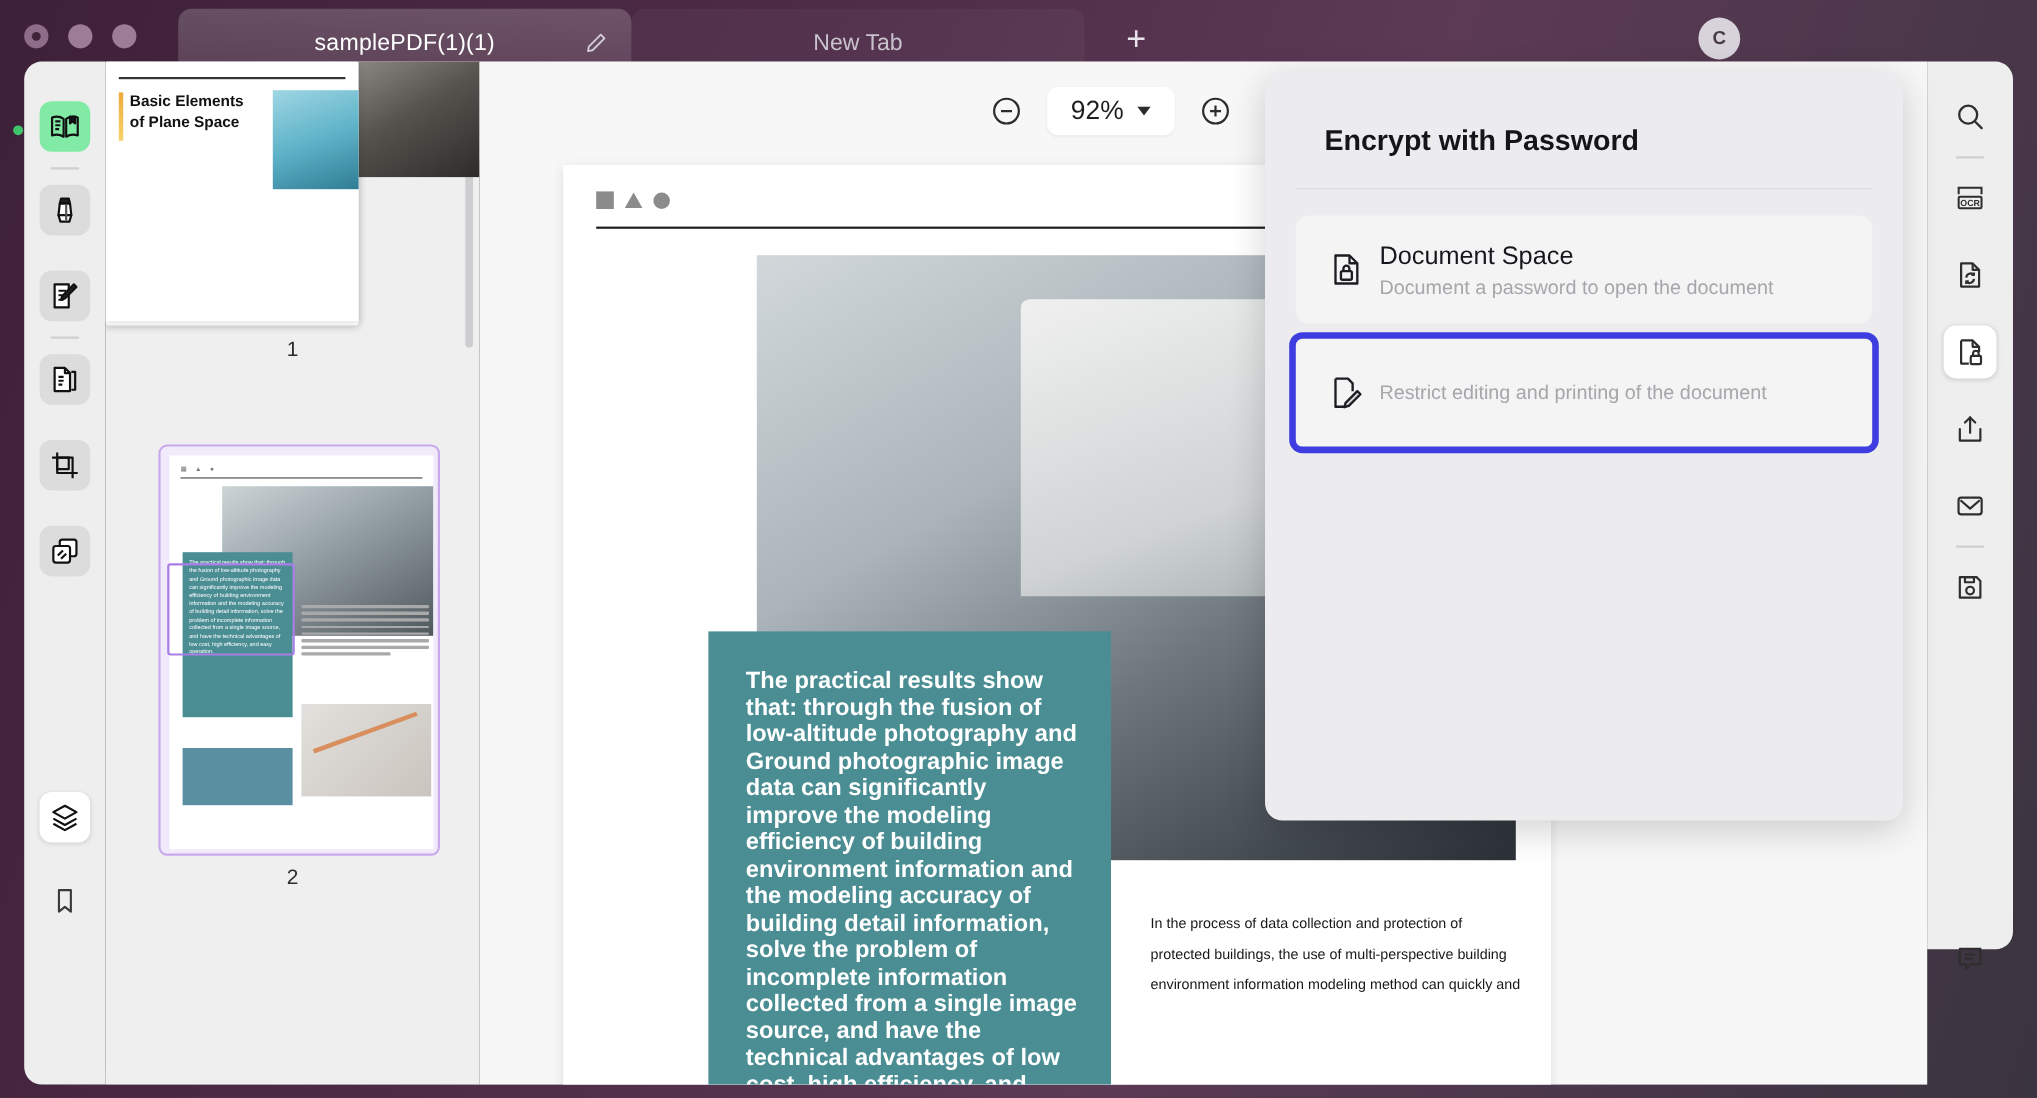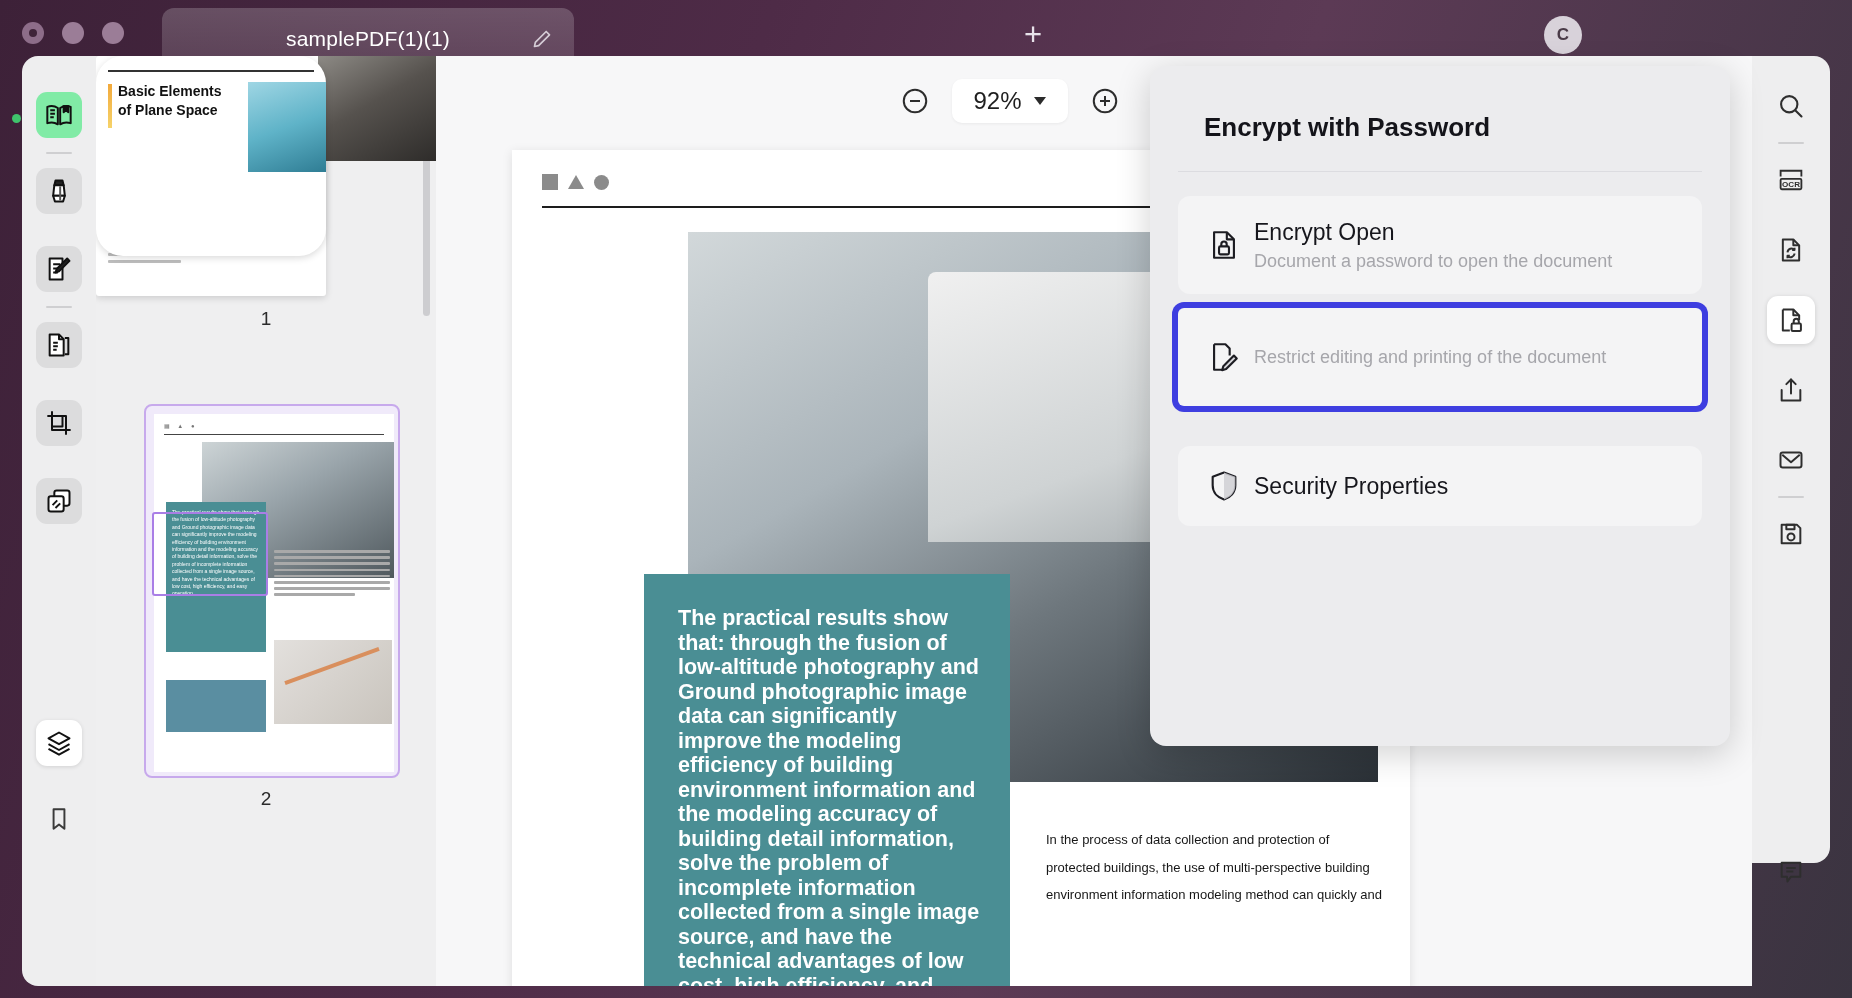--- a/index.html
+++ b/index.html
@@ -130,22 +130,22 @@
   .t2-teal span { display:block; font-size:5px; color:#fff; line-height:7.4px; }
   .t2-txt { position:absolute; left:120px; top:136px; width:116px; }
   .t2-txt .tl { background:#a9a9a9; height:2.6px; margin-bottom:3.6px; }
   .t2-draw { position:absolute; left:120px; top:226px; width:118px; height:84px;
              background: linear-gradient(135deg,#e3e0dd,#c9c4bd); }
   .t2-draw:after { content:""; position:absolute; left:8px; top:24px; width:100px; height:4px;
                    background:#d98f5d; transform: rotate(-20deg); }
   .t2-teal2 { position:absolute; left:12px; top:266px; width:100px; height:52px; background:#5a8ea1; }
 
   
-  #thumb3 { left: 58px; top: 790px; width: 230px; height: 200px;
-            background:#fff; box-shadow:0 2px 7px rgba(0,0,0,.15); overflow:hidden;border-radius:27px; }
+  #thumb3 { left: 58px; top: 790px; width: 230px; height: 236px;
+            background:#fff; box-shadow:0 2px 7px rgba(0,0,0,.15); overflow:hidden; }
   .t3-rule { position:absolute; left:12px; top:14px; width:206px; height:2px; background:#333; }
   .t3-bar { position:absolute; left:12px; top:28px; width:4px; height:44px;
             background:linear-gradient(180deg,#f2a93b,#f6d36a); }
   .t3-title { position:absolute; left:22px; top:26px; width:120px;
               font-size:14px; font-weight:600; color:#111; line-height:19px; }
   .t3-img { position:absolute; left:152px; top:26px; width:78px; height:90px;
             background: linear-gradient(160deg,#9fd6e4,#5fb3c8 50%,#2f7d94); }
 
   
   .viewer {
@@ -258,20 +258,23 @@
 
     <div class="tab active">
       <span class="tab-title">samplePDF(1)(1)</span>
       <span class="tab-pencil">
         <svg width="20" height="20" viewBox="0 0 24 24" fill="none" stroke="#e9e3eb" stroke-width="2" stroke-linecap="round" stroke-linejoin="round">
           <path d="M17 3l4 4L8 20l-5 1 1-5z"></path>
         </svg>
       </span>
     </div>
 
+    <div class="tab newtab">
+      <span class="tab-title">New Tab</span>
+    </div>
 
     <div class="plus-tab">+</div>
     <div class="avatar">C</div>
   </div>
 
   <div class="leftrail">
     <div class="green-pip"></div>
     <div style="height:36px"></div>
     <div class="rail-icon green">
       <span>
@@ -574,48 +577,36 @@
     <div class="pop-item plain">
       <div class="pi-icon">
         <svg width="34" height="34" viewBox="0 0 24 24" fill="none" stroke="#1c1c22" stroke-width="1.5" stroke-linejoin="round">
           <path d="M5 3h9l5 5v13H5z"></path>
             <path d="M14 3v5h5"></path>
           <rect x="8.5" y="13" width="7" height="5.6" rx="1"></rect>
           <path d="M10.1 13v-1.6a1.9 1.9 0 013.8 0V13"></path>
         </svg>
       </div>
       <div class="pi-text">
-        <span class="pi-title">Encrypt Open</span>
+        <span class="pi-title">Document Space</span>
         <span class="pi-sub">Document a password to open the document</span>
       </div>
     </div>
 
     <div class="pop-item selected">
       <div class="pi-icon">
         <svg width="34" height="34" viewBox="0 0 24 24" fill="none" stroke="#1c1c22" stroke-width="1.5" stroke-linejoin="round">
           <path d="M5 3h8l3 3v5"></path>
             <path d="M5 3v18h6"></path>
           <path d="M19 11l2 2-7.5 7.5-2.8.8.8-2.8z" fill="#d6d6da"></path>
         </svg>
       </div>
       <div class="pi-text">
         <span class="pi-sub">Restrict editing and printing of the document</span>
       </div>
     </div>
 
 
     <div class="pop-gap"></div>
 
-    <div class="pop-item plain single">
-      <div class="pi-icon">
-        <svg width="34" height="34" viewBox="0 0 24 24" fill="none" stroke="#1c1c22" stroke-width="1.5" stroke-linejoin="round">
-          <path d="M12 2.5l8 3v6c0 5-3.4 8.6-8 10-4.6-1.4-8-5-8-10v-6z"></path>
-          <path d="M12 2.5v19" fill="#cfcfd4" stroke="none"></path>
-          <path d="M12 2.5l8 3v6c0 5-3.4 8.6-8 10z" fill="#cfcfd4" stroke="none" opacity=".85"></path>
-        </svg>
-      </div>
-      <div class="pi-text">
-        <span class="pi-title">Security Properties</span>
-      </div>
-    </div>
   </div>
 
 </div>
 
 </body></html>

